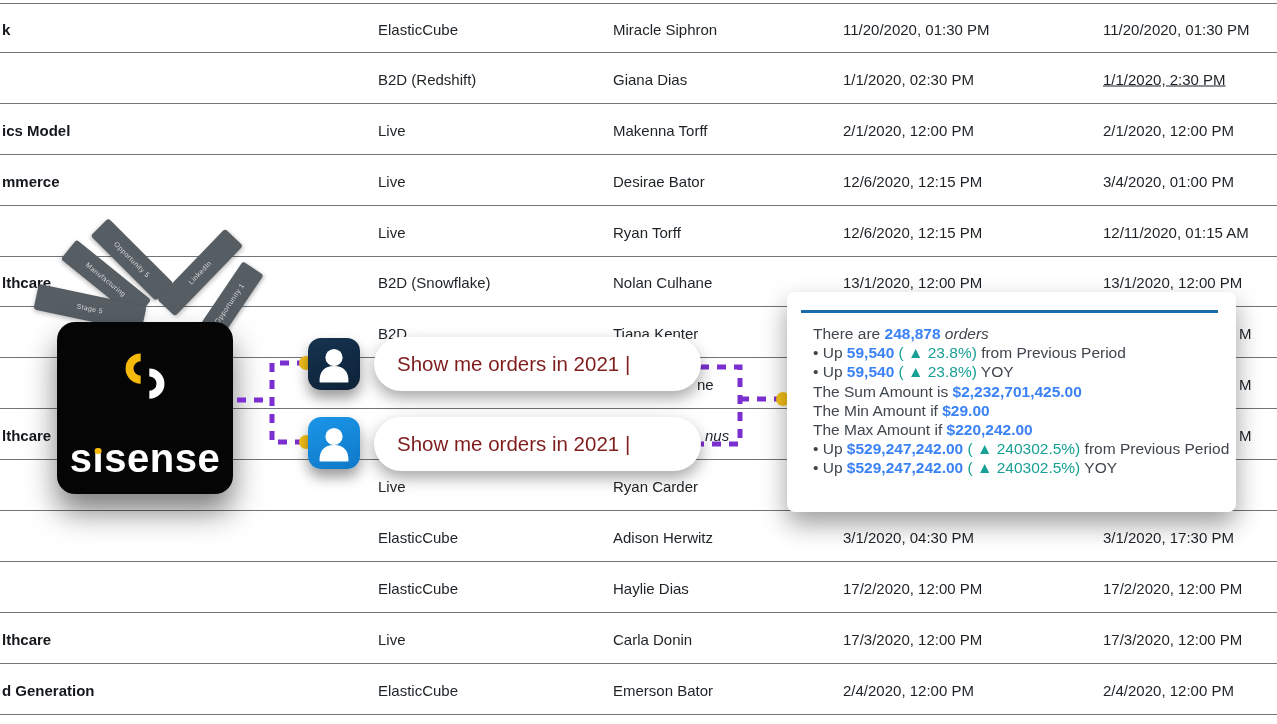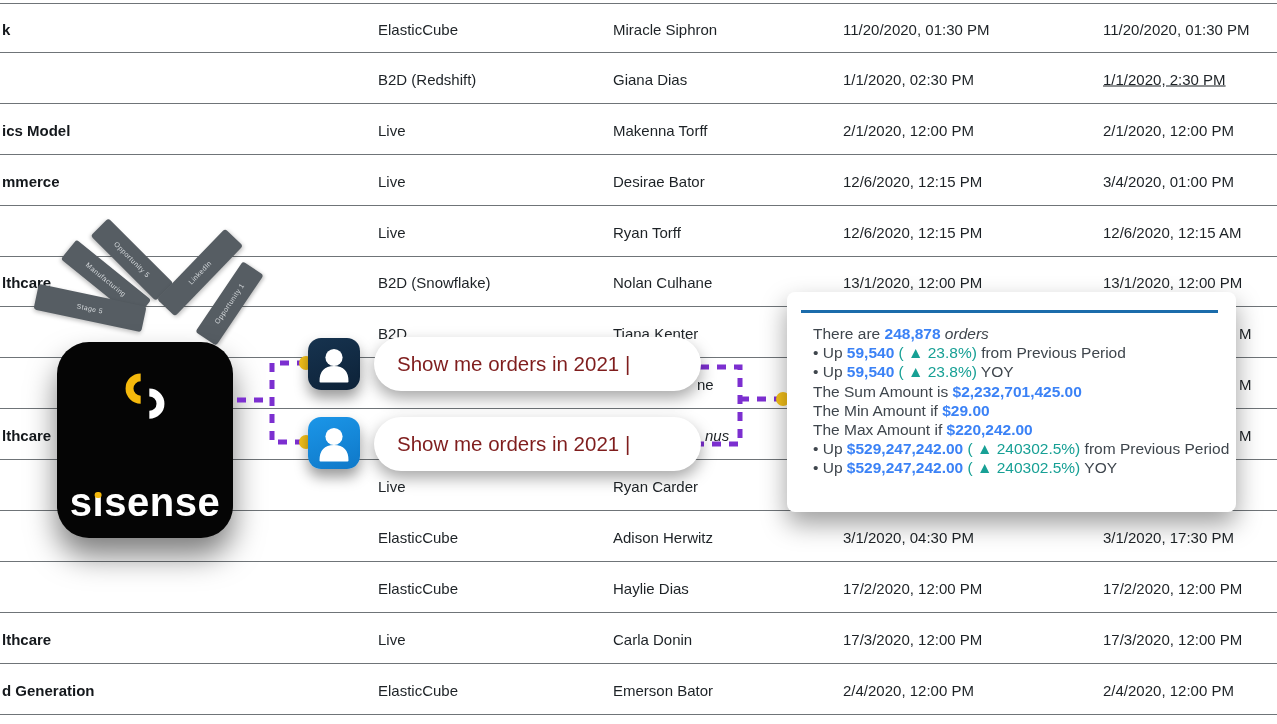--- a/index.html
+++ b/index.html
@@ -18,24 +18,23 @@
   .tcell.c0{font-weight:700;color:#14181c;}
   
   .dbar{
     position:absolute;background:#565d63;border-radius:3px;
     display:flex;align-items:center;justify-content:center;
     box-shadow:0 2px 4px rgba(0,0,0,.25);
   }
   .dbar span{font-size:7px;color:#d3d7da;letter-spacing:.4px;white-space:nowrap;}
   
   .logo{
-    position:absolute;left:57px;top:322px;width:176px;height:196px;
-    background:#050505;border-radius:32px;
+    position:absolute;left:57px;top:322px;width:176px;height:172px;
+    background:#050505;border-radius:18px;
     box-shadow:0 18px 30px rgba(0,0,0,.5);
-    margin-top:20px;
   }
   .logo .mark{position:absolute;left:50%;top:24px;transform:translateX(-50%);}
   .wordmark{
     position:absolute;left:0;right:0;bottom:14px;text-align:center;
     font-size:40px;font-weight:700;color:#fff;letter-spacing:.5px;line-height:44px;
   }
   .wordmark .itt{position:relative;display:inline-block;}
   .wordmark .itt::after{
     content:"";position:absolute;left:50%;transform:translateX(-50%);
     bottom:.64em;width:.17em;height:.17em;border-radius:50%;background:#f5b90c;
@@ -97,21 +96,21 @@
         <span class="tcell c0" style="left: 2px;">mmerce</span>
         <span class="tcell c1" style="left: 378px;">Live</span>
         <span class="tcell c2" style="left: 613px;">Desirae Bator</span>
         <span class="tcell c3" style="left: 843px;">12/6/2020, 12:15 PM</span>
         <span class="tcell c4" style="left: 1103px;">3/4/2020, 01:00 PM</span>
       </div>
       <div class="trow" style="top: 205px; height: 51px;">
         <span class="tcell c1" style="left: 378px;">Live</span>
         <span class="tcell c2" style="left: 613px;">Ryan Torff</span>
         <span class="tcell c3" style="left: 843px;">12/6/2020, 12:15 PM</span>
-        <span class="tcell c4" style="left: 1103px;">12/6/2020, 12:15 AM</span>
+        <span class="tcell c4" style="left: 1103px;">12/11/2020, 01:15 AM</span>
       </div>
       <div class="trow" style="top: 256px; height: 50px;">
         <span class="tcell c0" style="left: 2px;">lthcare</span>
         <span class="tcell c1" style="left: 378px;">B2D (Snowflake)</span>
         <span class="tcell c2" style="left: 613px;">Nolan Culhane</span>
         <span class="tcell c3" style="left: 843px;">13/1/2020, 12:00 PM</span>
         <span class="tcell c4" style="left: 1103px;">13/1/2020, 12:00 PM</span>
       </div>
       <div class="trow" style="top: 306px; height: 51px;">
         <span class="tcell c1" style="left: 378px;">B2D</span>

